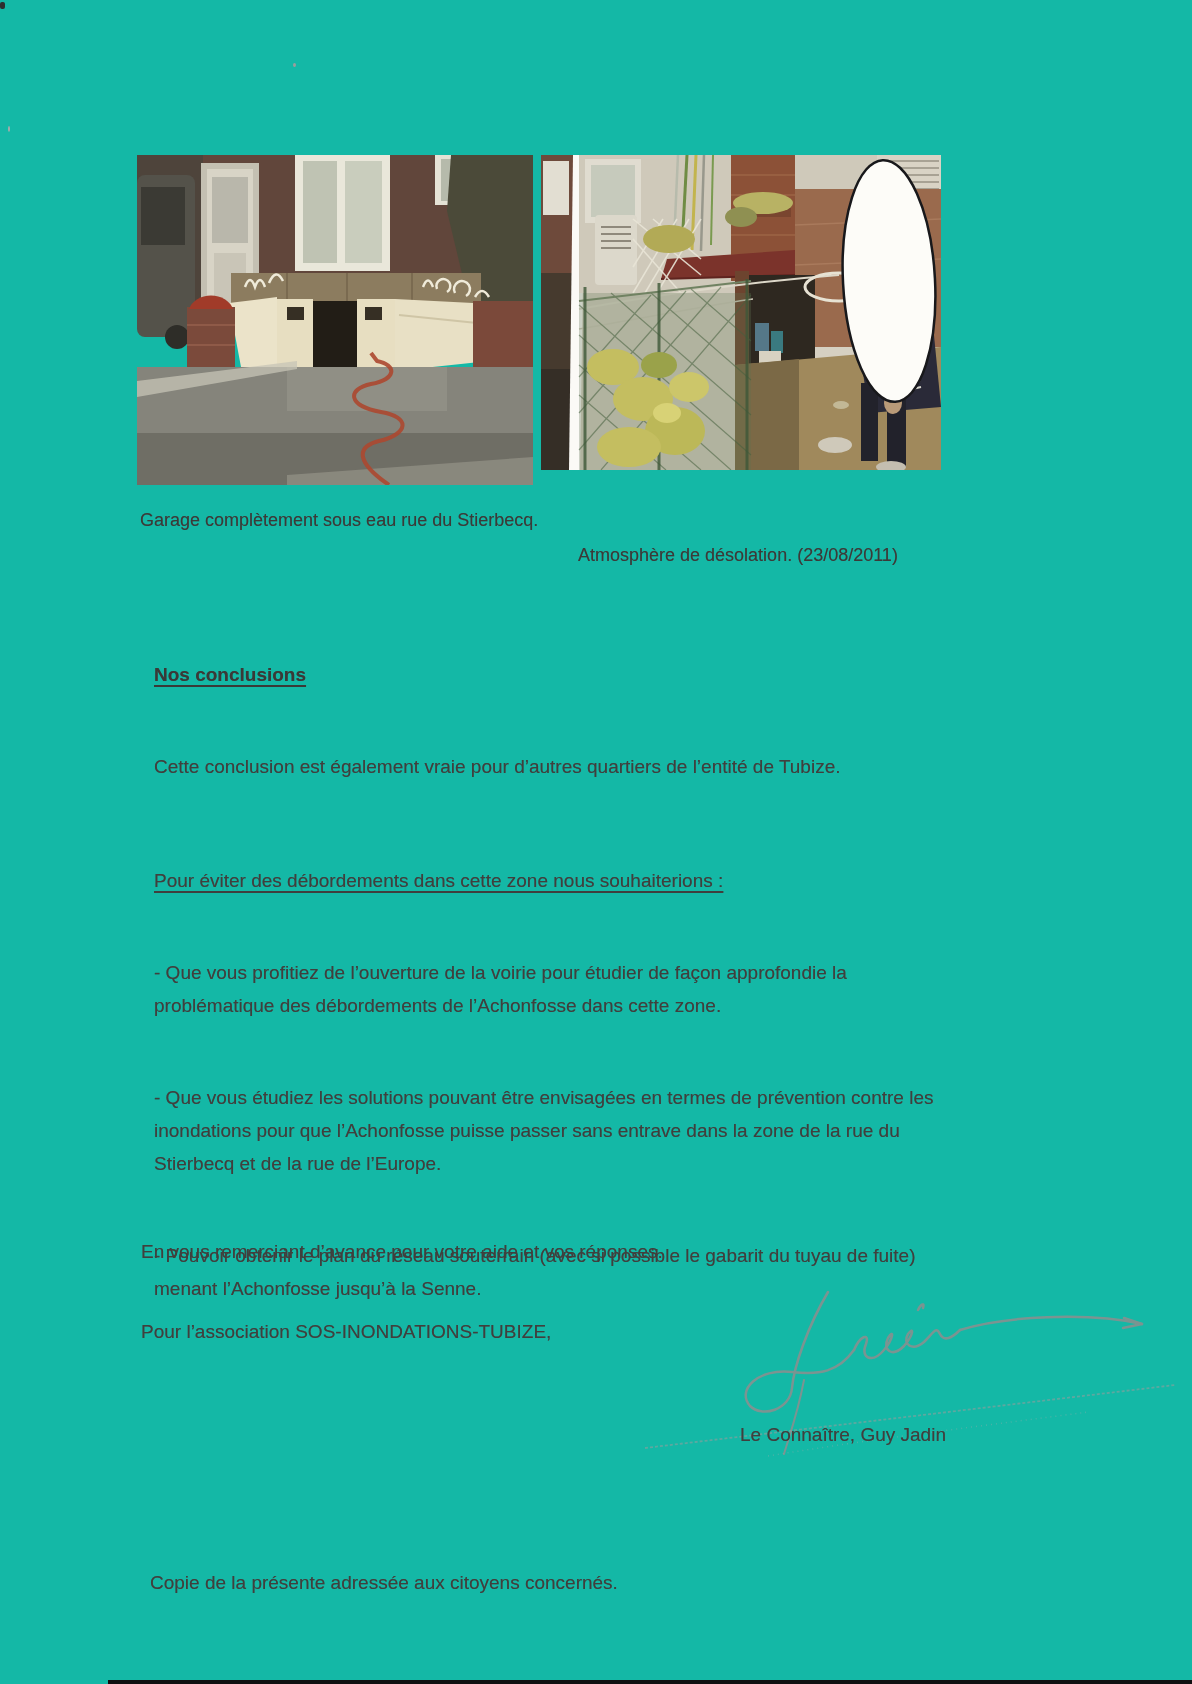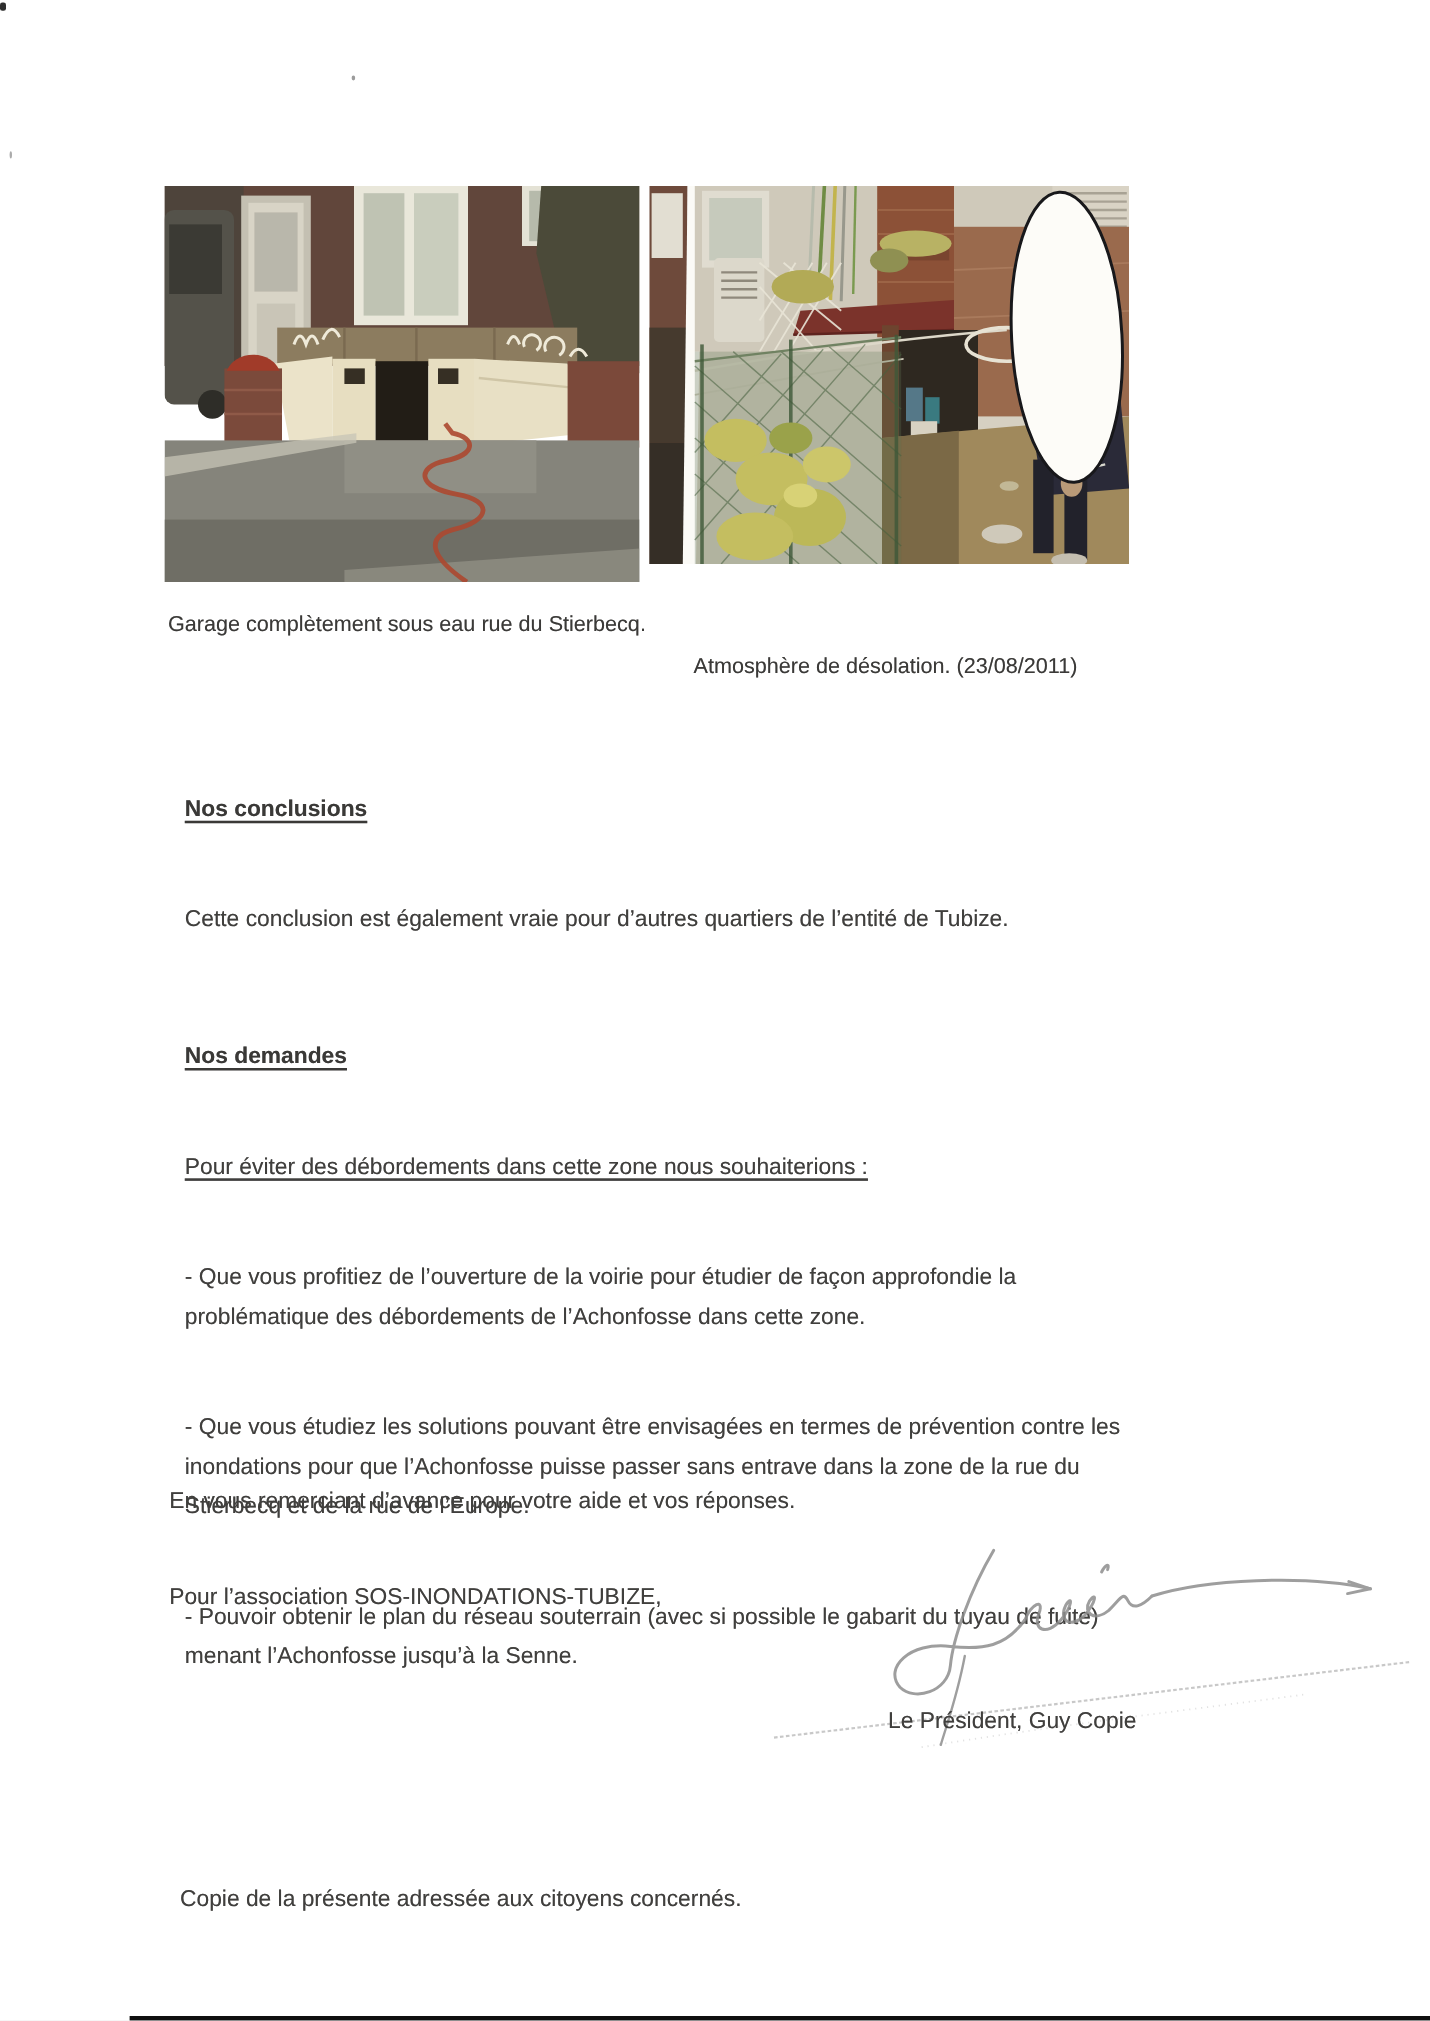--- a/index.html
+++ b/index.html
@@ -1,20 +1,20 @@
 <!DOCTYPE html>
 <html><head>
 <meta charset="utf-8">
 <style>
   html,body{margin:0;padding:0;background:#e8e8e8;}
   .page{
     position:relative;
     width:1192px;height:1684px;
     margin:0 auto;
-    background:#ffffff;
+    background:#14b8a6;
     overflow:hidden;
     font-family:"Liberation Sans","DejaVu Sans",sans-serif;
     color:#3f3e3c;
   }
   .photo{position:absolute;overflow:hidden;}
   .photo svg{display:block;}
   .txt{
     position:absolute;
     font-size:19px;
     line-height:33px;
@@ -262,21 +262,20 @@
 
   <div class="caption" style="left:140px;top:510px;">Garage complètement sous eau rue du Stierbecq.</div>
   <div class="caption" style="left:578px;top:510px;margin-top:35px;">Atmosphère de désolation. (23/08/2011)</div>
 
   <div class="txt block" style="left:141px;top:612px;width:860px;">
     <p class="heading">Nos conclusions</p>
     <p>Cette conclusion est également vraie pour d’autres quartiers de l’entité de Tubize.</p>
   </div>
 
   <div class="txt block" style="left:141px;top:818px;width:870px;">
-    <p class="heading">Nos demandes</p>
     <p class="intro-line">Pour éviter des débordements dans cette zone nous souhaiterions :</p>
     <p>- Que vous profitiez de l’ouverture de la voirie pour étudier de façon approfondie la
 problématique des débordements de l’Achonfosse dans cette zone.</p>
     <p>- Que vous étudiez les solutions pouvant être envisagées en termes de prévention contre les
 inondations pour que l’Achonfosse puisse passer sans entrave dans la zone de la rue du
 Stierbecq et de la rue de l’Europe.</p>
     <p>- Pouvoir obtenir le plan du réseau souterrain (avec si possible le gabarit du tuyau de fuite)
 menant l’Achonfosse jusqu’à la Senne.</p>
   </div>
 
@@ -291,19 +290,19 @@
         <path d="M300,48 C303,42 307,40 305,46"></path>
         <path d="M342,68 C386,54 470,50 524,62"></path>
         <path d="M524,62 L506,56 M524,62 L505,66"></path>
         <path d="M186,118 C180,150 172,172 166,192" stroke-width="2"></path>
       </g>
       <path d="M27,186 L557,123" stroke="#9a9a9a" stroke-width="1.8" stroke-dasharray="3 2" opacity="0.55" fill="none"></path>
       <path d="M150,194 C260,176 380,162 470,150" stroke="#ababab" stroke-width="1.5" stroke-dasharray="1 4" opacity="0.35" fill="none"></path>
     </svg>
   </div>
 
-  <div class="txt" style="left:740px;top:1418px;width:400px;">Le Président, Guy Copie</div>
+  <div class="txt" style="left:740px;top:1418px;width:400px;">Le Connaître, Guy Jadin</div>
 
   <div class="txt" style="left:150px;top:1566px;width:700px;">Copie de la présente adressée aux citoyens concernés.</div>
 
   <div class="scan-bar" style="left:108px;top:1680px;width:1084px;height:4px;"></div>
 
 </div>
 
 </body></html>

